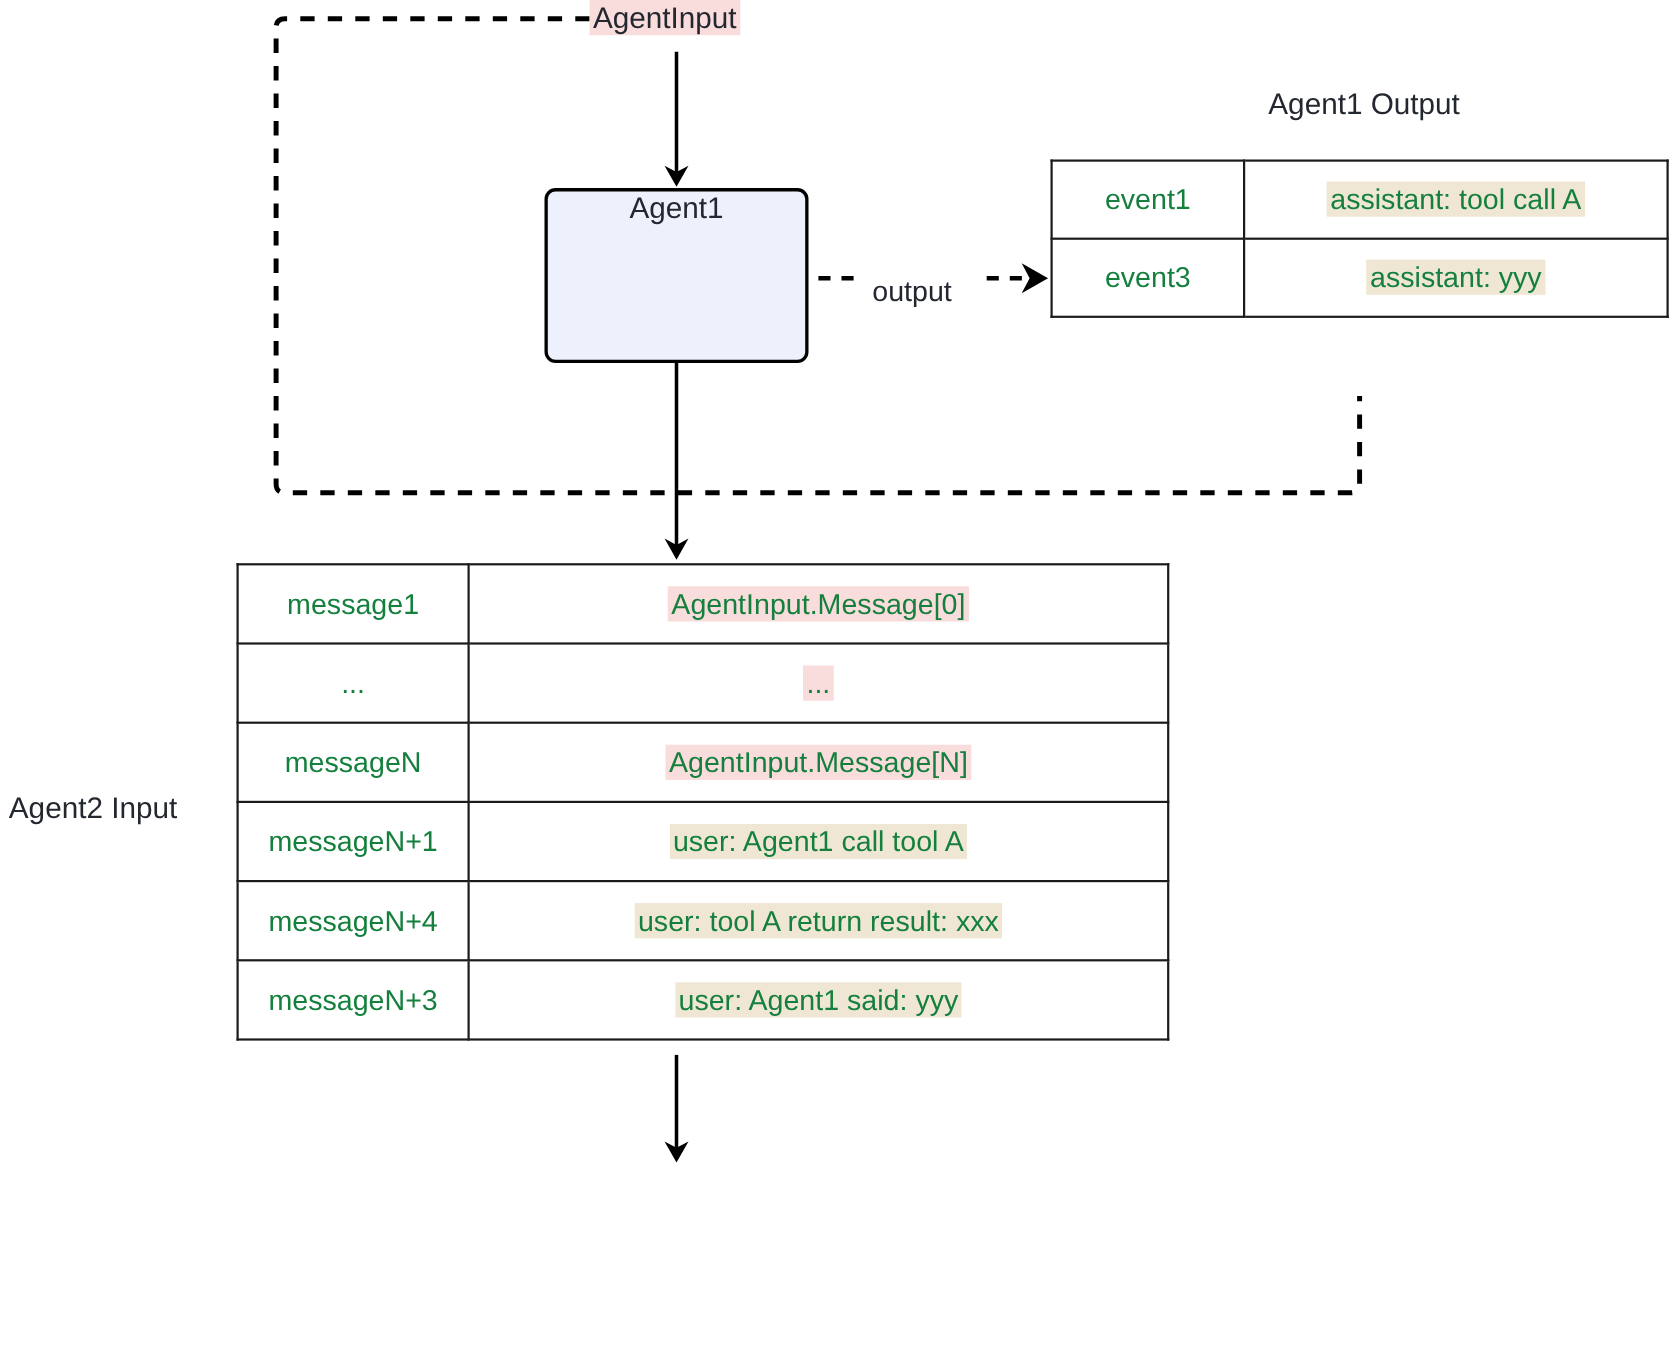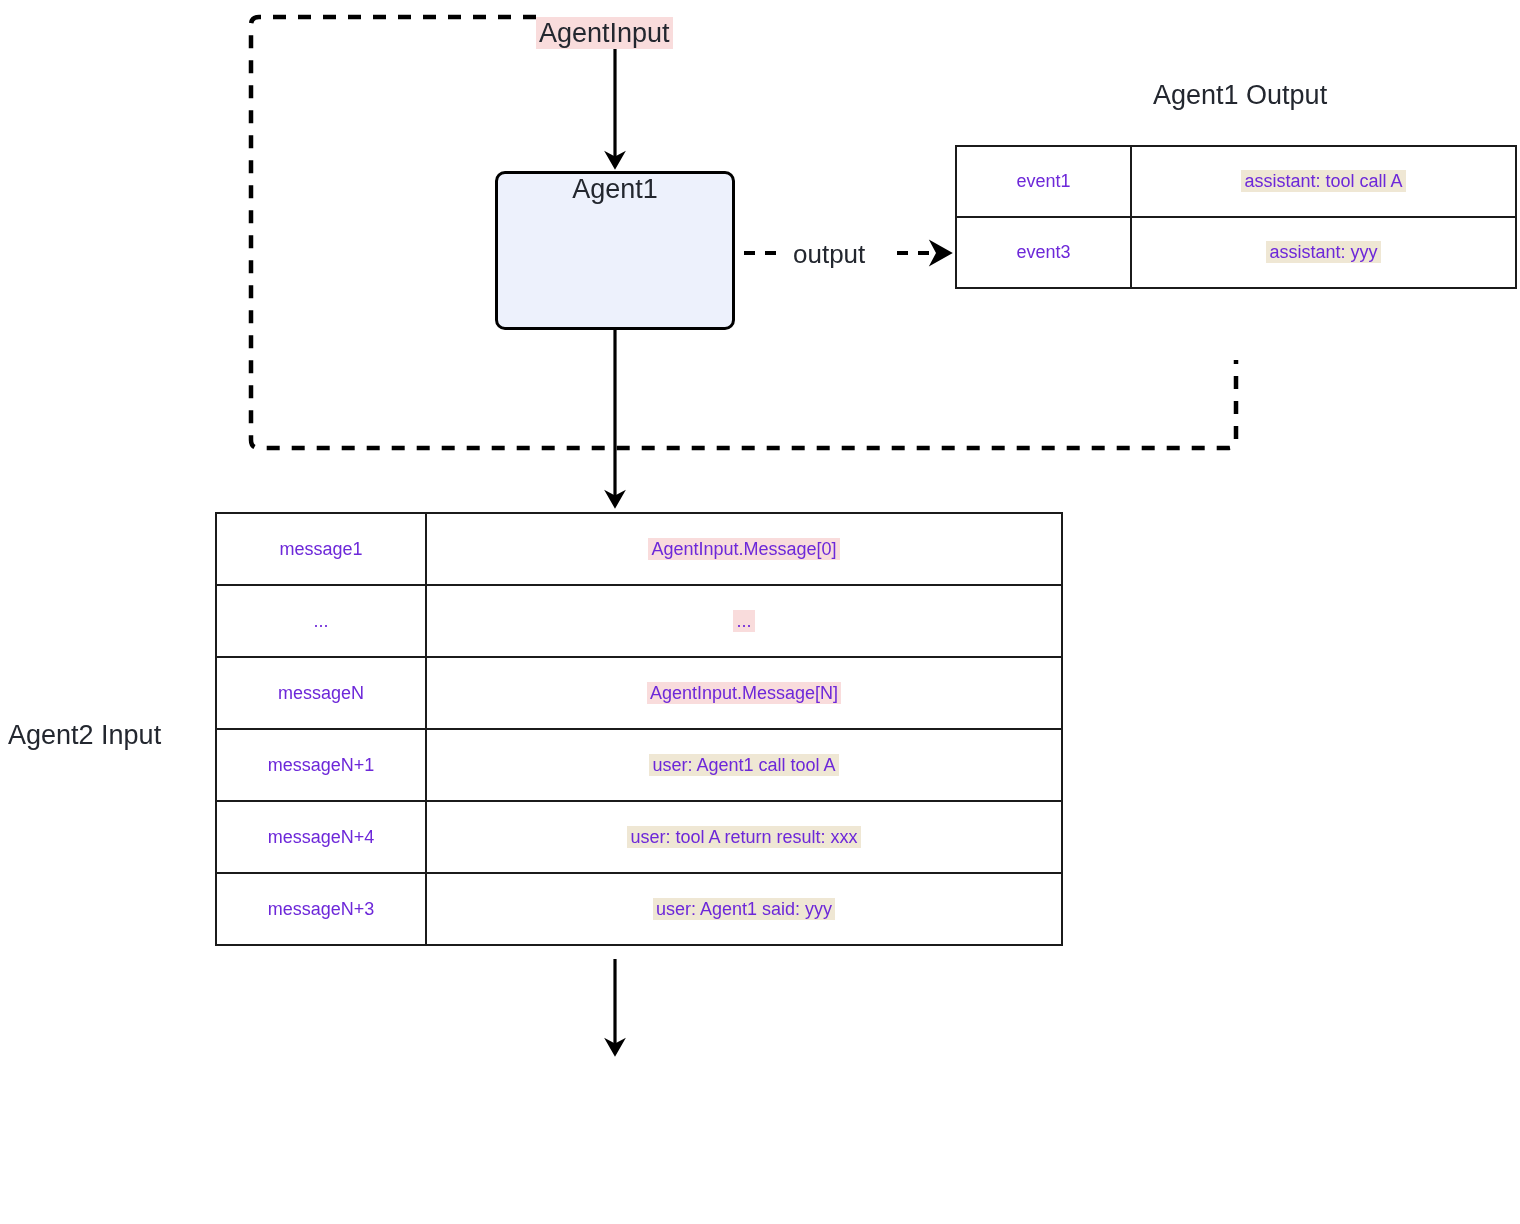--- a/index.html
+++ b/index.html
@@ -53,35 +53,36 @@
   }
   .dtable {
     position: absolute;
     border-collapse: collapse;
     table-layout: fixed;
     background: #ffffff;
   }
   .dtable td {
     border: 2px solid #1b1b1b;
     text-align: center;
-    font-size: 18px;
-    color: #6d28d9;
+    font-size: 26px;
+    color: #15803d;
     padding: 0;
     white-space: nowrap;
     overflow: visible;
   }
   .dtable td.keycell { width: 208px; }
   #agent1-output-table td.keycell { width: 173px; }
   .edge-label {
     position: absolute;
     font-size: 26px;
     color: #23272f;
     white-space: nowrap;
     background: #ffffff;
     padding: 0 4px;
+    margin-top: 11px;
   }
 </style>
 </head>
 <body>
 
 <div id="canvas">
 
   <svg class="wires" viewBox="0 0 1520 1224">
     <defs>
       <marker id="solidArrow" markerWidth="10" markerHeight="10" refX="5.4" refY="4" orient="auto" markerUnits="strokeWidth">
@@ -97,21 +98,21 @@
     <path d="M615,330 L615,505" stroke="#000000" stroke-width="3.2" fill="none" marker-end="url(#solidArrow)"></path>
 
     <path d="M615,959 L615,1053" stroke="#000000" stroke-width="3.2" fill="none" marker-end="url(#solidArrow)"></path>
 
     <path d="M744,253 L784,253" stroke="#000000" stroke-width="4" stroke-dasharray="11,10" fill="none"></path>
     <path d="M897,253 L948,253" stroke="#000000" stroke-width="4" stroke-dasharray="11,10" fill="none" marker-end="url(#dashArrow)"></path>
 
     <path d="M536,17 L259,17 Q251,17 251,25 L251,440 Q251,448 259,448 L1228,448 Q1236,448 1236,440 L1236,360" stroke="#000000" stroke-width="4.5" stroke-dasharray="13,12" fill="none"></path>
   </svg>
 
-  <div class="plain-label" style="left:536px; top:18px;">
+  <div class="plain-label" style="left:536px; top:1px;">
     <span class="hl-pink">AgentInput</span>
   </div>
 
   <div class="edge-label" style="left:789px; top:239px;">output</div>
 
   <div class="node-box" style="left:495px; top:171px; width:240px; height:159px; background:#edf1fc;">
     <span>Agent1</span>
   </div>
 
 

